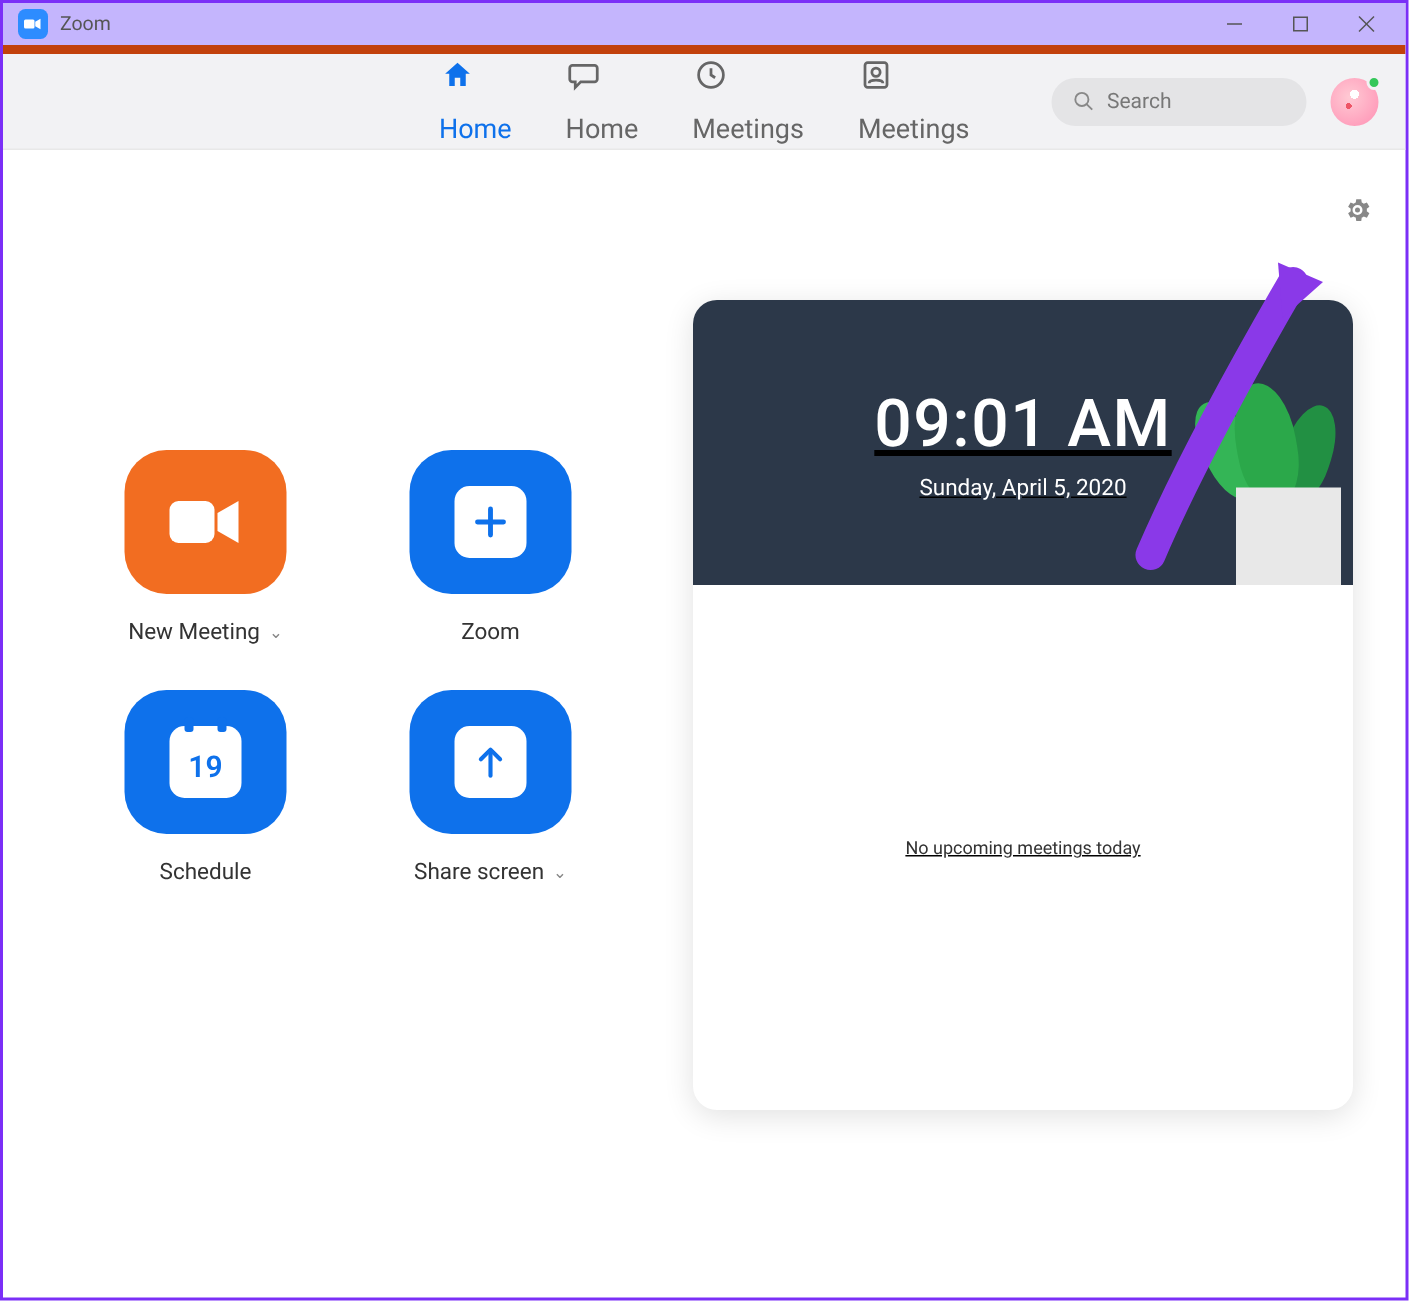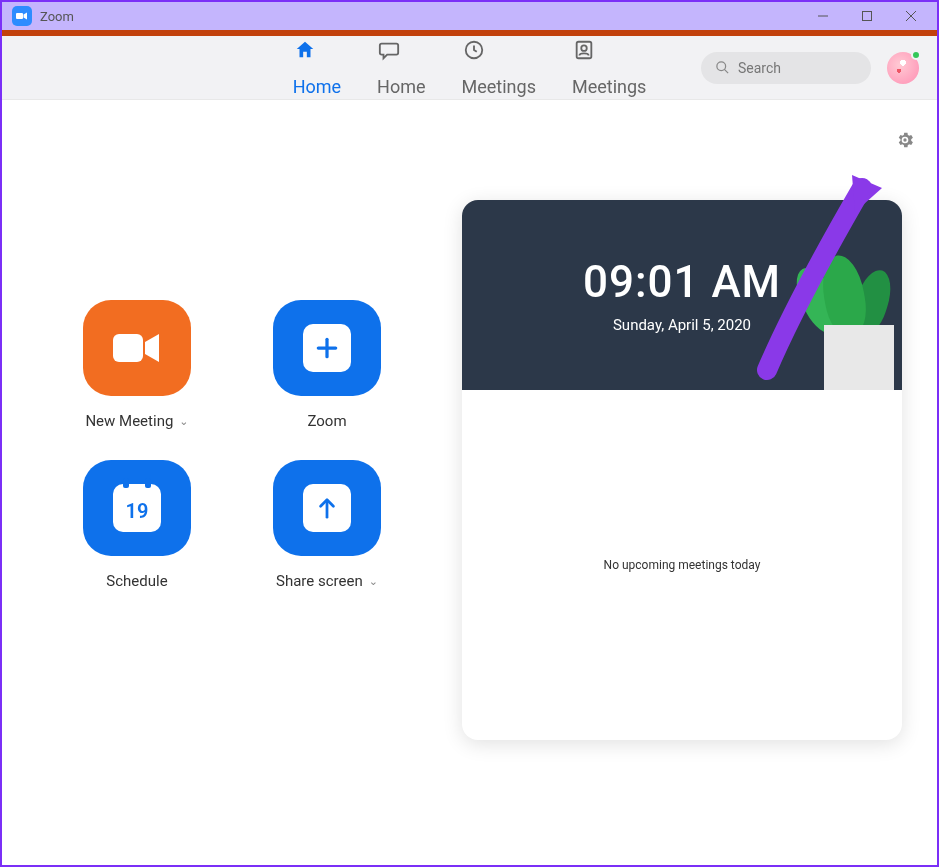--- a/index.html
+++ b/index.html
@@ -174,20 +174,21 @@
       color: #333;
       display: flex;
       align-items: center;
       gap: 6px;
     }
     .chevron { color: #888; font-size: 11px; }
     .right-panel {
       flex: 1;
       padding-top: 100px;
       padding-right: 29px;
+      text-decoration: underline;
     }
     .calendar-card {
       width: 440px;
       height: 540px;
       border-radius: 16px;
       box-shadow: 0 4px 20px rgba(0,0,0,0.12);
       overflow: hidden;
       background: #fff;
       display: flex;
       flex-direction: column;

